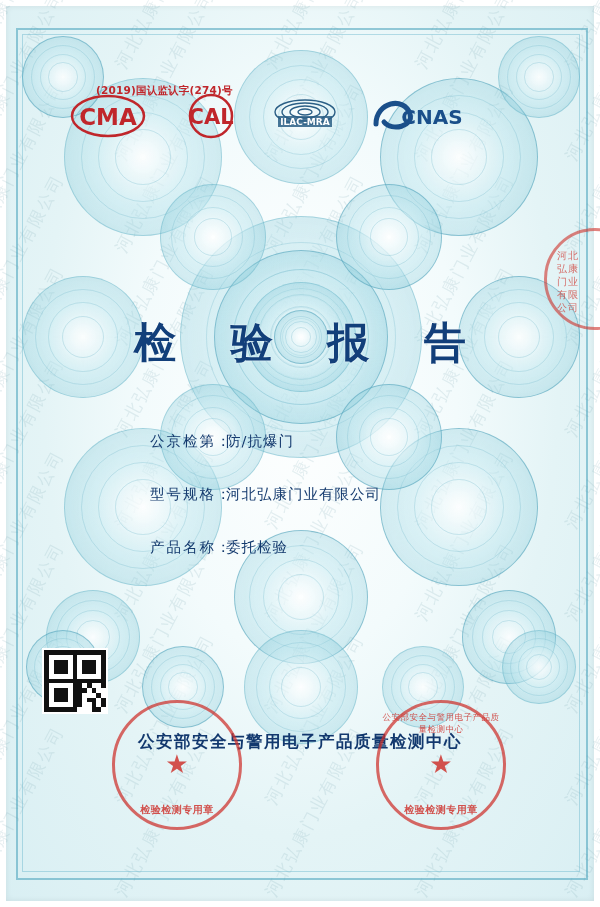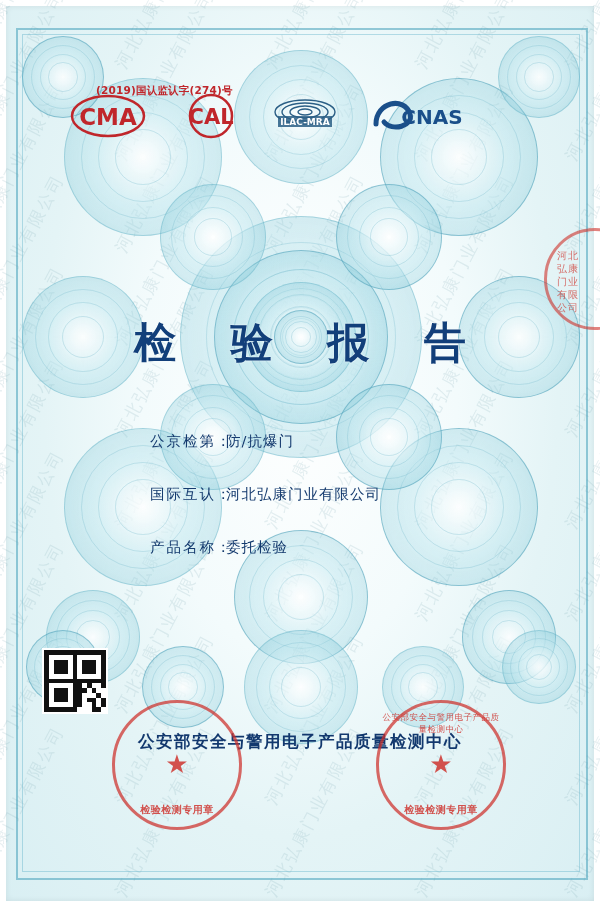--- a/index.html
+++ b/index.html
@@ -560,21 +560,21 @@
   <div class="cal-num">(2019)国认监认字(274)号</div>
 
 
   <div class="title">检 验 报 告</div>
 
   <div class="fields">
     <div class="field-row">
       <span class="field-label">公京检第</span><span class="field-sep">：</span><span class="field-value">防/抗爆门</span>
     </div>
     <div class="field-row">
-      <span class="field-label">国际互认</span><span class="field-sep">：</span><span class="field-value">河北弘康门业有限公司</span>
+      <span class="field-label">型号规格</span><span class="field-sep">：</span><span class="field-value">河北弘康门业有限公司</span>
     </div>
     <div class="field-row">
       <span class="field-label">产品名称</span><span class="field-sep">：</span><span class="field-value">委托检验</span>
     </div>
   </div>
 
 
   <div class="qr">
     <div class="qr-grid" id="qr-grid">
         <i style="background: rgb(17, 17, 17);"></i>

